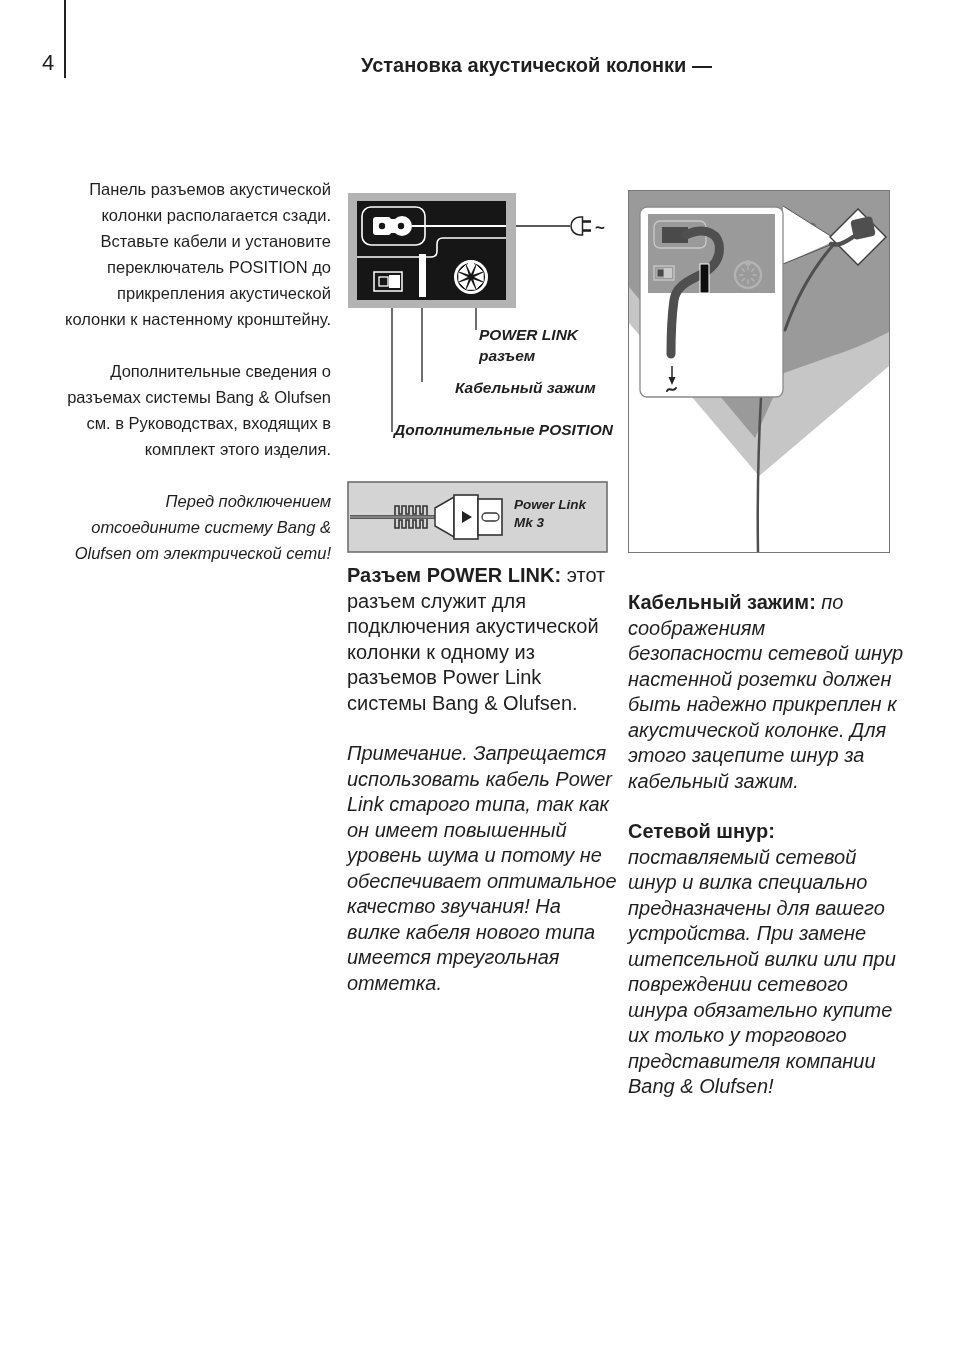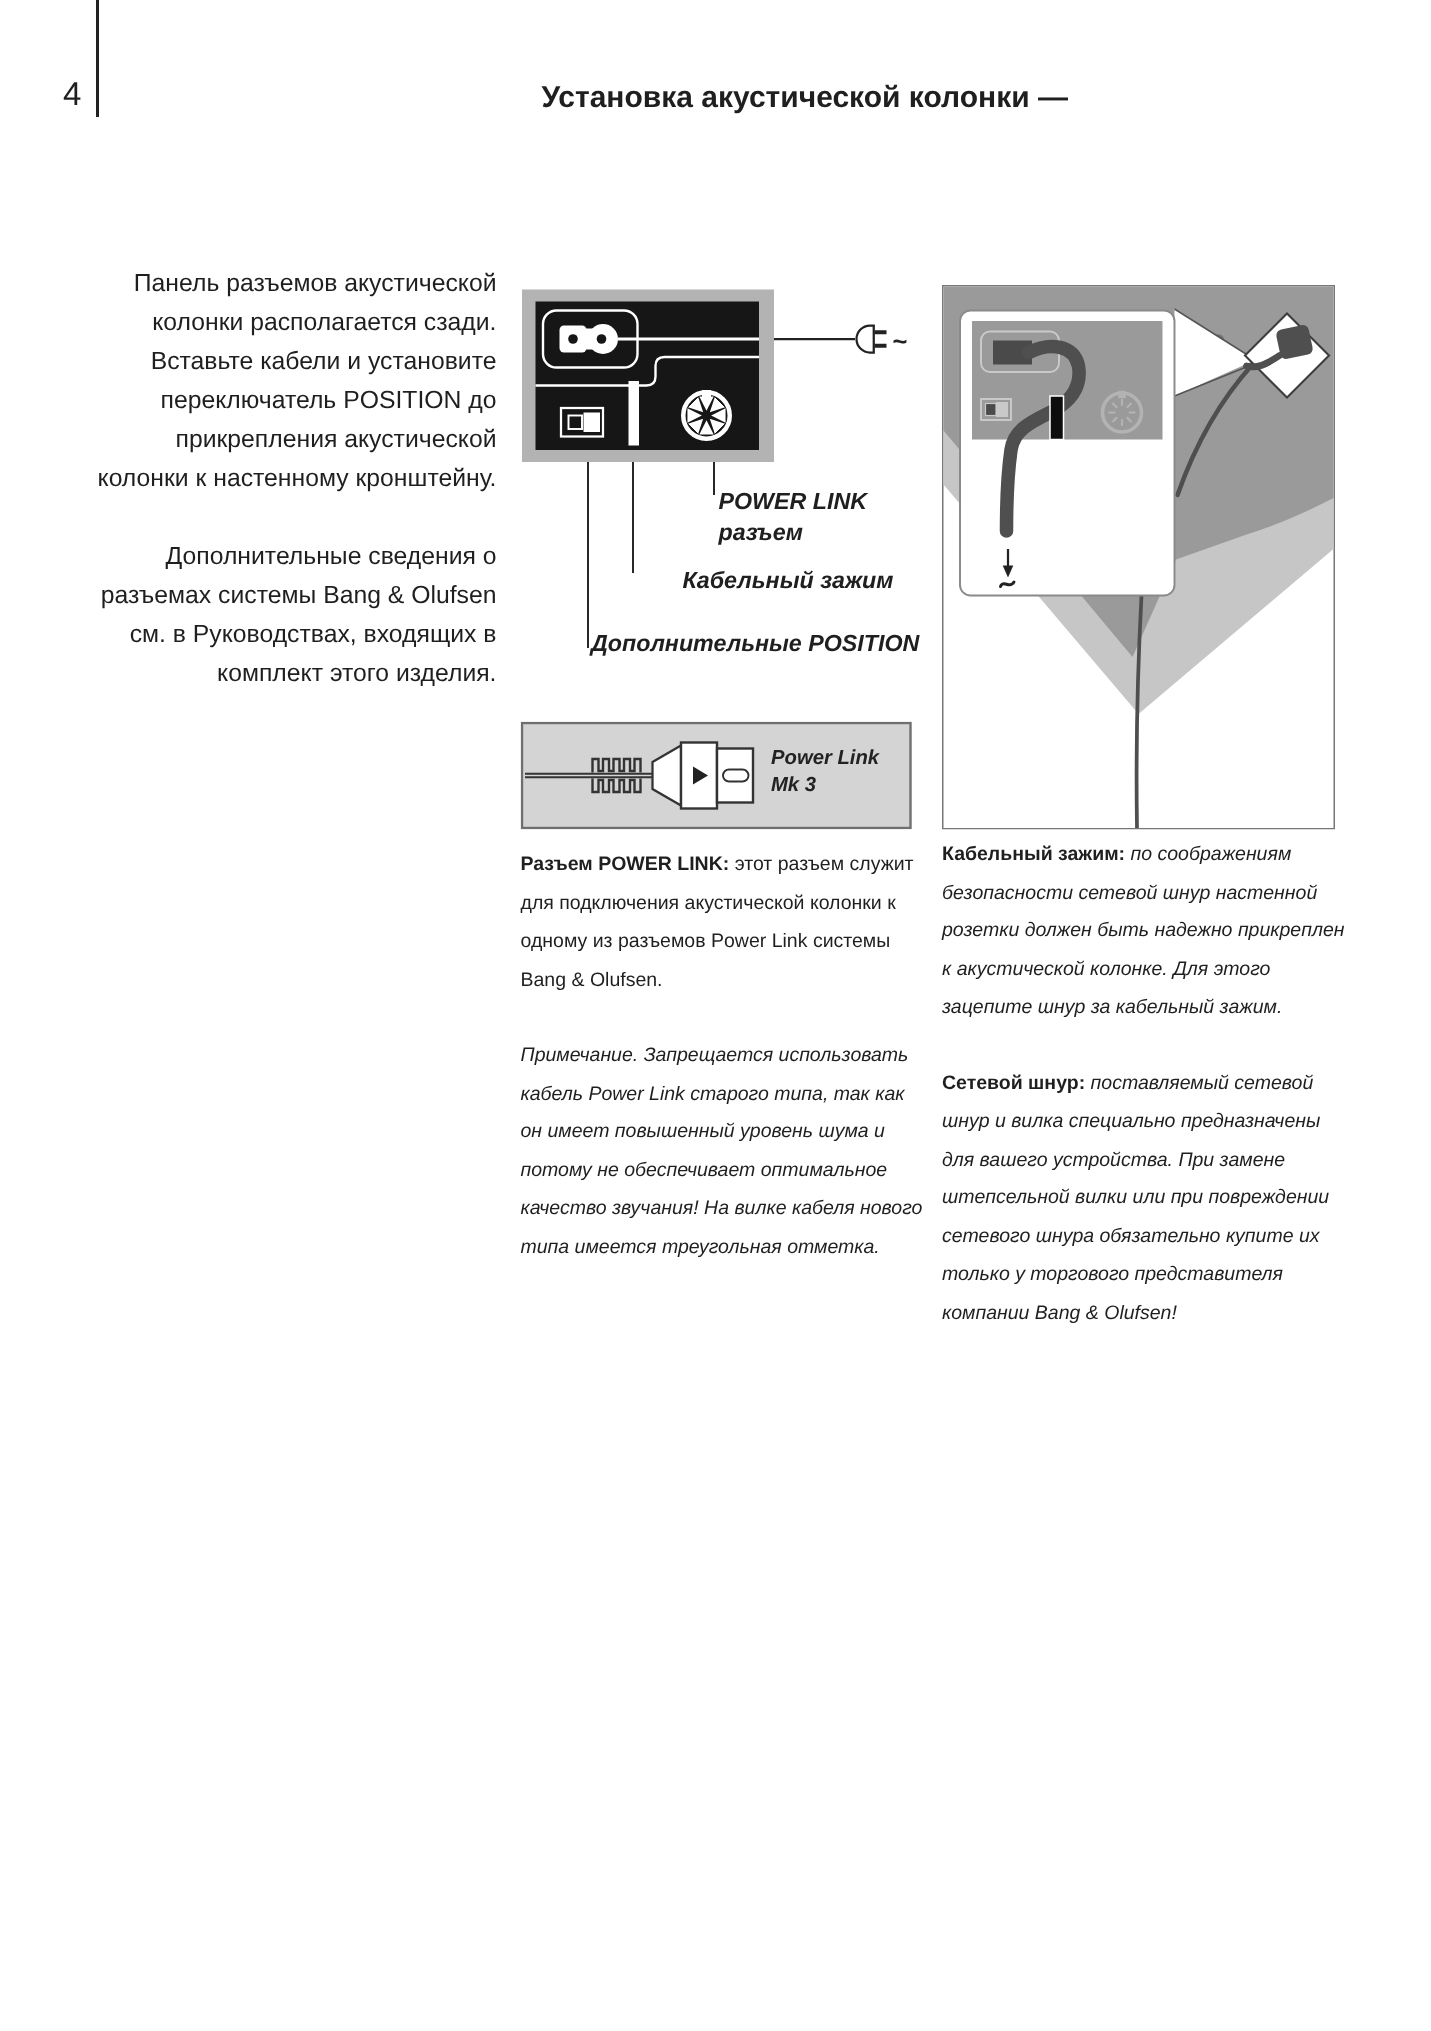--- a/index.html
+++ b/index.html
@@ -12,24 +12,24 @@
     overflow:hidden;
     margin:0 auto;
   }
   .pagenum{position:absolute;left:42px;top:50px;font-size:22px;}
   .toprule{position:absolute;left:64px;top:0;width:2px;height:78px;background:#222;}
   .title{position:absolute;left:361px;top:48px;font-size:20px;font-weight:bold;line-height:35px;}
   .col{position:absolute;font-size:16.5px;line-height:26px;}
   .col p{margin:0 0 26px 0;text-align:right;}
   .intro{left:65px;top:176px;width:266px;}
   .warning{font-style:italic;}
-  .bcol{position:absolute;font-size:13px;line-height:25.5px;}
+  .bcol{position:absolute;font-size:20px;line-height:25.5px;}
   .bcol p{margin:0 0 25px 0;}
   .midcol{left:347px;top:563px;width:272px;}
-  .rightcol{left:628px;top:556px;width:276px;}
+  .rightcol{left:628px;top:590px;width:276px;}
   .lead{font-weight:bold;font-style:normal;}
   .it{font-style:italic;}
   .figlabel{
     position:absolute;font-size:15.5px;font-style:italic;font-weight:600;
     line-height:21px;white-space:nowrap;color:#1f1f1f;
   }
   svg{position:absolute;}
   svg text{font-family:"Liberation Sans", sans-serif;}
 </style>
 </head>
@@ -40,20 +40,21 @@
   <div class="pagenum">4</div>
   <div class="toprule"></div>
 
   <div class="title">
     <div>Установка акустической колонки —</div>
   </div>
 
   <div class="col intro">
     <p>Панель разъемов акустической колонки располагается сзади. Вставьте кабели и установите переключатель POSITION до прикрепления акустической колонки к настенному кронштейну.</p>
     <p>Дополнительные сведения о разъемах системы Bang &amp; Olufsen см. в Руководствах, входящих в комплект этого изделия.</p>
+    <p class="warning">Перед подключением отсоедините систему Bang &amp; Olufsen от электрической сети!</p>
   </div>
 
   <svg style="left:345px;top:190px;" width="275" height="255" viewBox="0 0 275 255">
     <defs>
       <marker id="ahw" markerWidth="6" markerHeight="6" refX="4.5" refY="3" orient="auto">
         <path d="M0,0 L6,3 L0,6 Z" fill="#ffffff"></path>
       </marker>
     </defs>
     <g>
       <rect x="3" y="3" width="168" height="115" fill="#b3b3b3"></rect>

